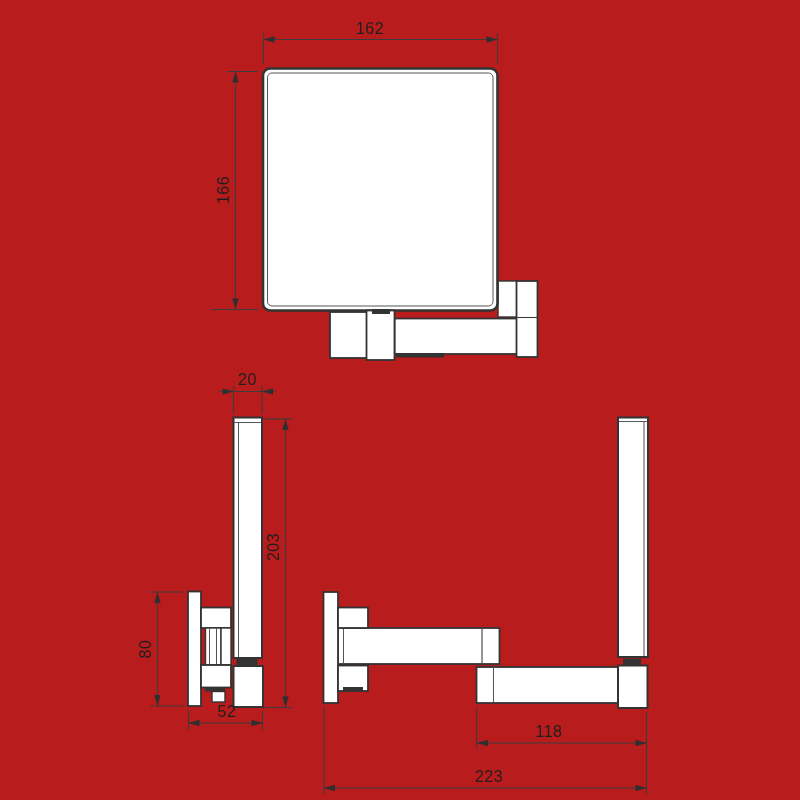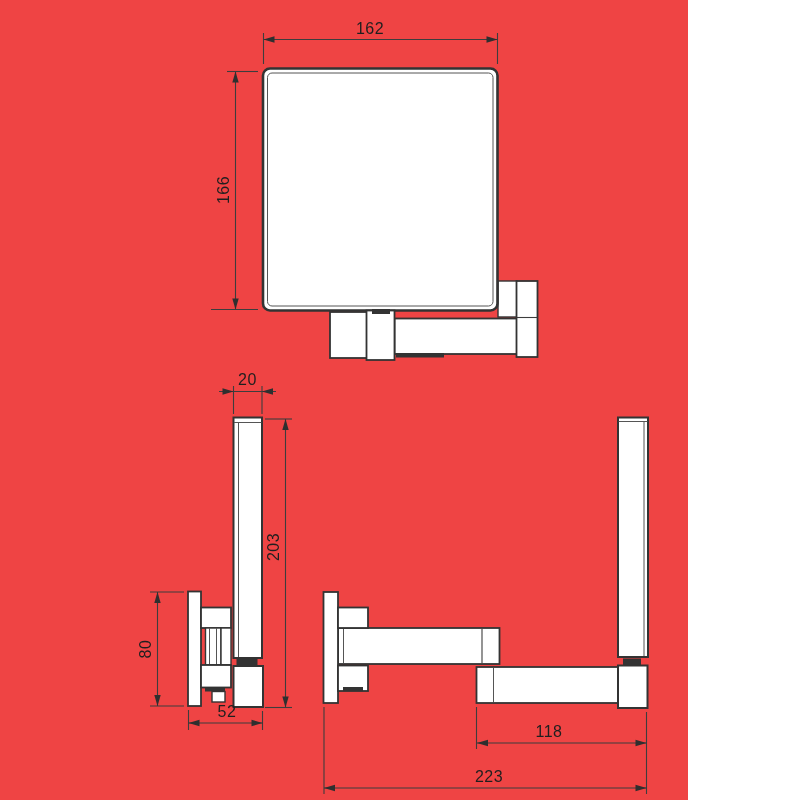--- a/index.html
+++ b/index.html
@@ -1,16 +1,16 @@
 <!DOCTYPE html>
 <html><head>
 <meta charset="utf-8">
 <style>
   html,body{margin:0;padding:0;background:#fff;}
-  #canvas{position:relative;width:688px;height:800px;background:#ef4444;overflow:hidden;
+  #canvas{position:relative;width:800px;height:800px;background:#b91c1c;overflow:hidden;
           font-family:"Liberation Sans", sans-serif;}
   svg{display:block;}
   .obj{fill:#ffffff;stroke:#333333;}
   .sw26{stroke-width:2.6;} .sw20{stroke-width:2;} .sw18{stroke-width:1.8;} .sw14{stroke-width:1.4;}
   .inner{fill:none;stroke:#555555;stroke-width:1;}
   .thin{fill:none;stroke:#555555;stroke-width:1;}
   .dimline{fill:none;stroke:#3d3d3d;stroke-width:1.1;}
   .arrow{fill:#2f2f2f;stroke:none;}
   .solid{fill:#333333;stroke:none;}
   .dimtext{font-family:"Liberation Sans", sans-serif;font-size:16px;fill:#1f1f1f;letter-spacing:0.5px;}

